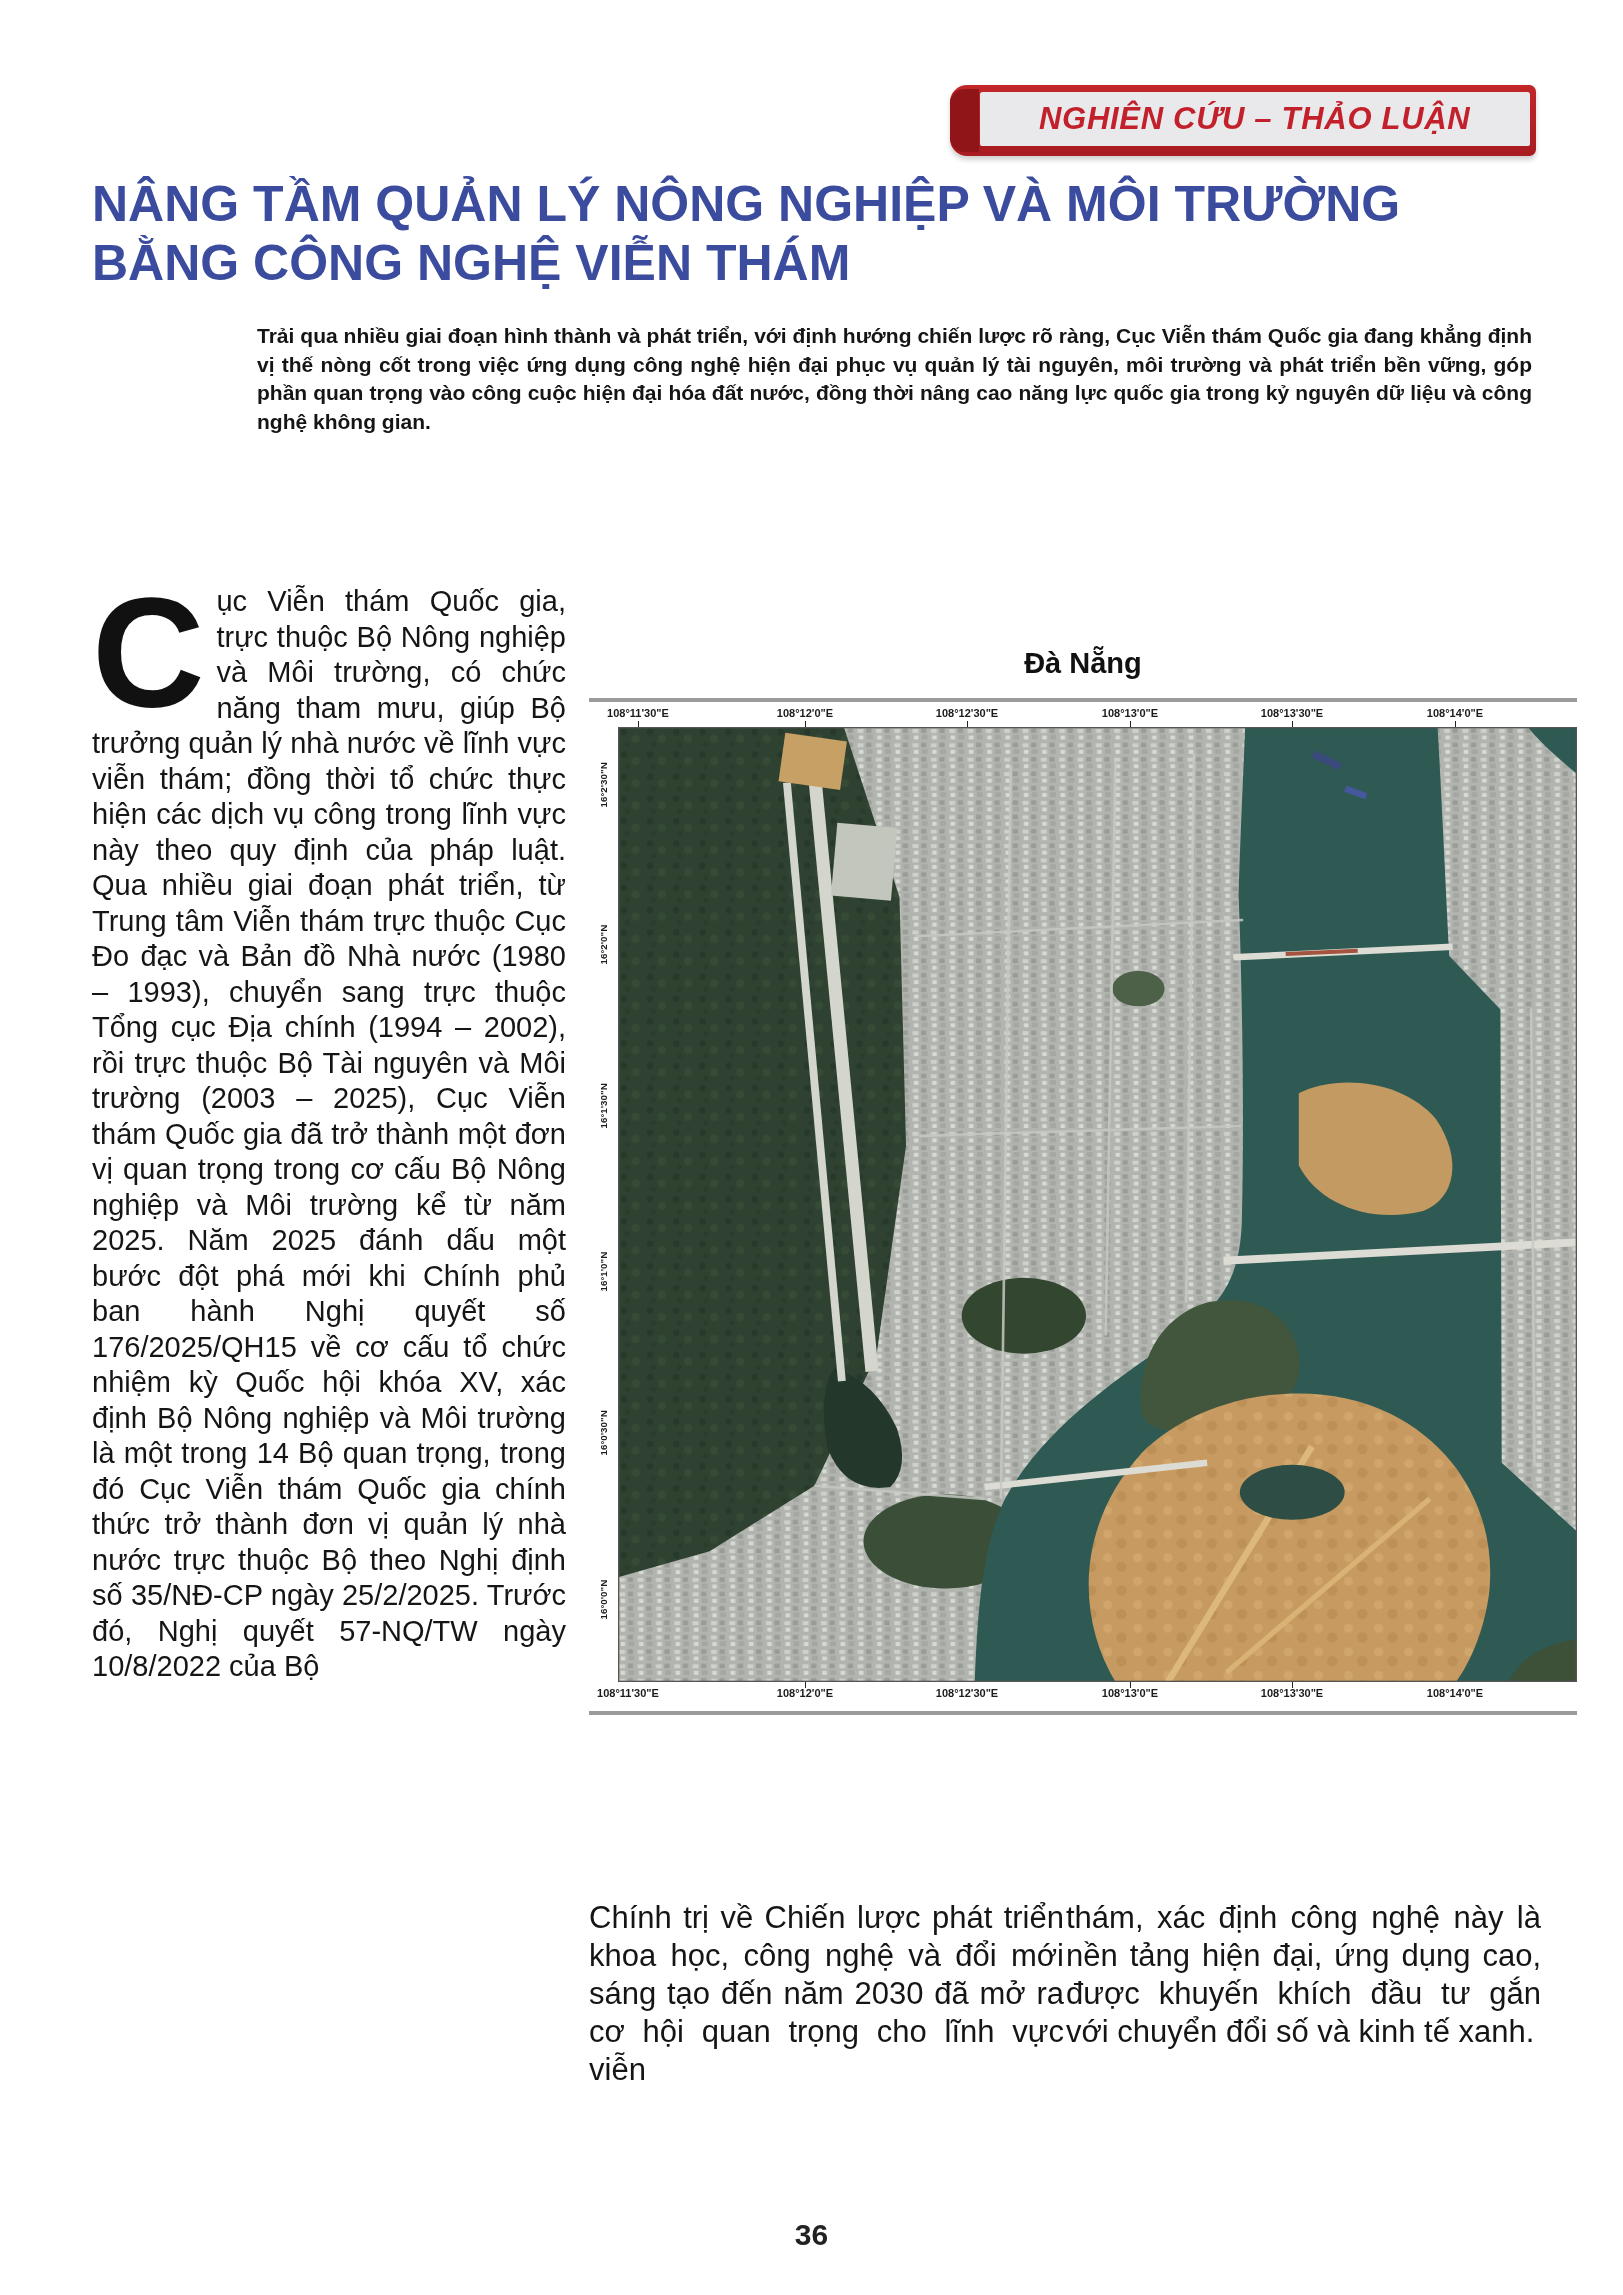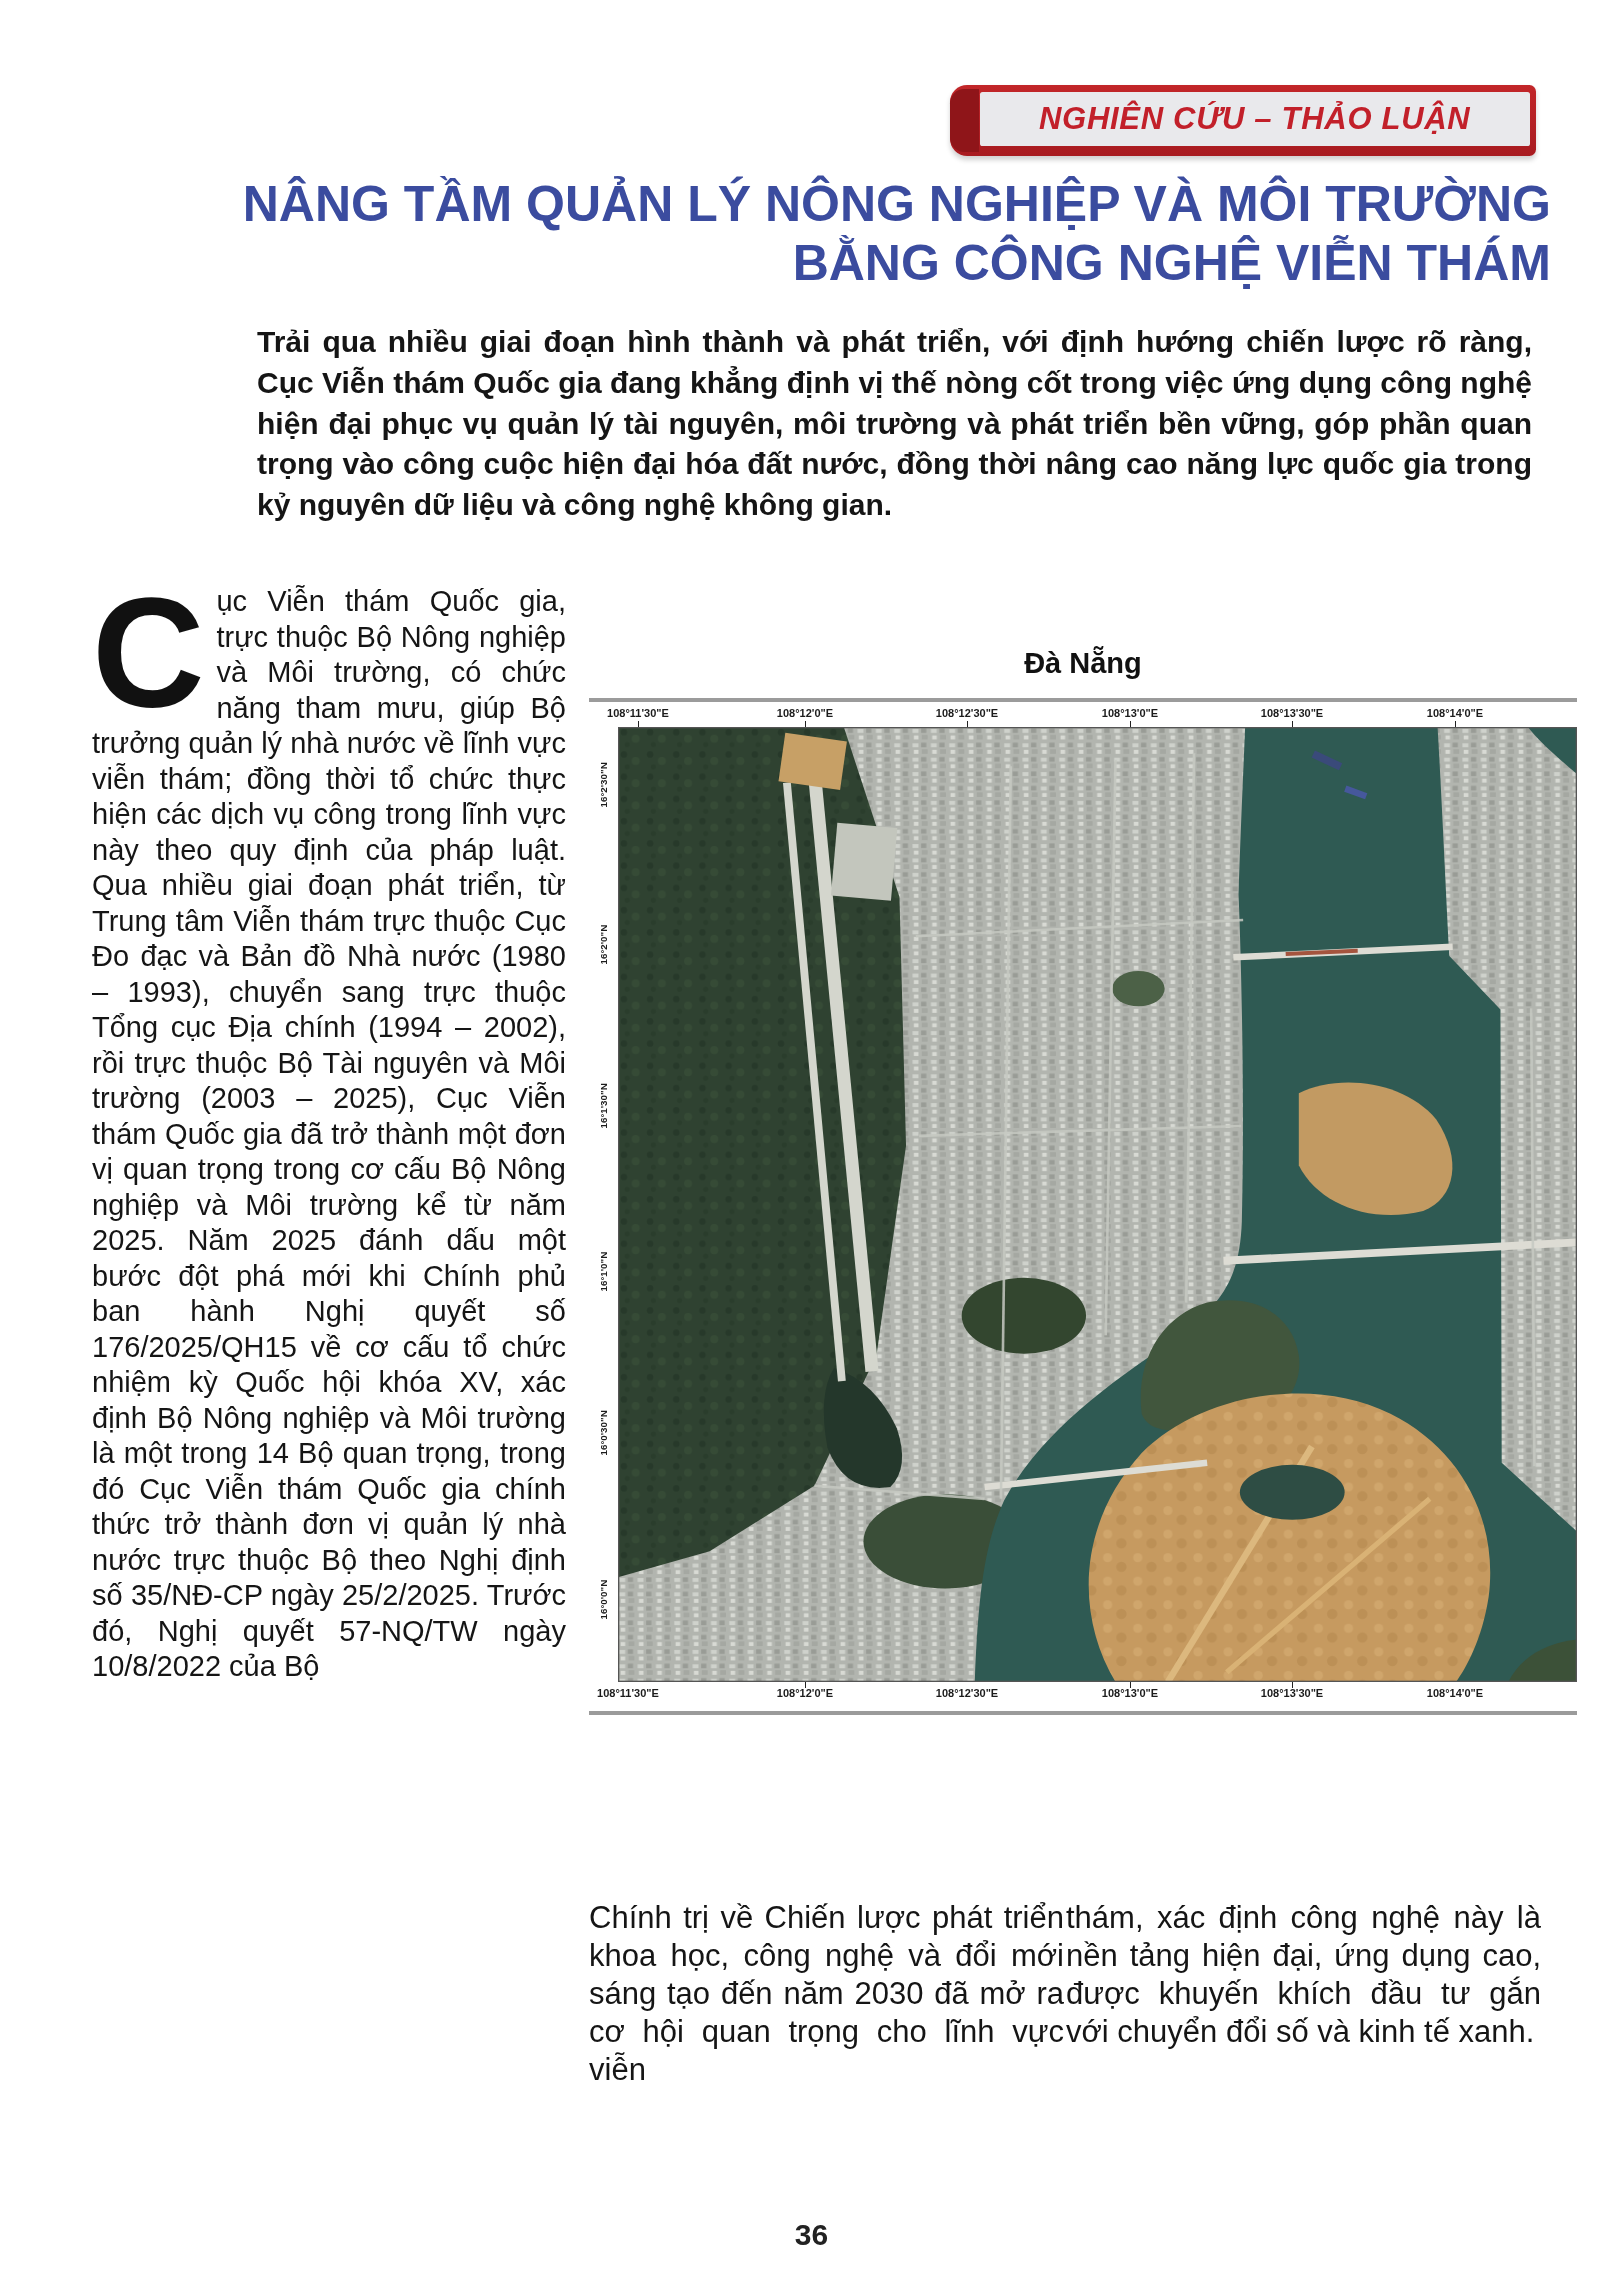--- a/index.html
+++ b/index.html
@@ -36,28 +36,28 @@
   .badge-inner span {
     font-size: 31px; font-weight: bold; font-style: italic;
     color: #c2202a; letter-spacing: 0.7px; white-space: nowrap;
   }
 
   
   .title {
     position: absolute; left: 92px; top: 175px; width: 1459px;
     margin: 0;
     font-size: 50px; font-weight: bold; line-height: 1.17;
-    color: #3b4c9f; letter-spacing: 0px; text-align: right;
+    color: #3b4c9f; letter-spacing: 0px;
   }
 
   
   .intro {
     position: absolute; left: 257px; top: 322px; width: 1275px;
     margin: 0;
-    font-size: 30px; font-weight: bold; line-height: 1.36;
+    font-size: 21px; font-weight: bold; line-height: 1.36;
     color: #151515; text-align: justify;
   }
 
   
   .left-col {
     position: absolute; left: 92px; top: 584px; width: 474px;
     font-size: 29px; line-height: 1.225; text-align: justify;
     color: #151515;
   }
   .dropcap {

